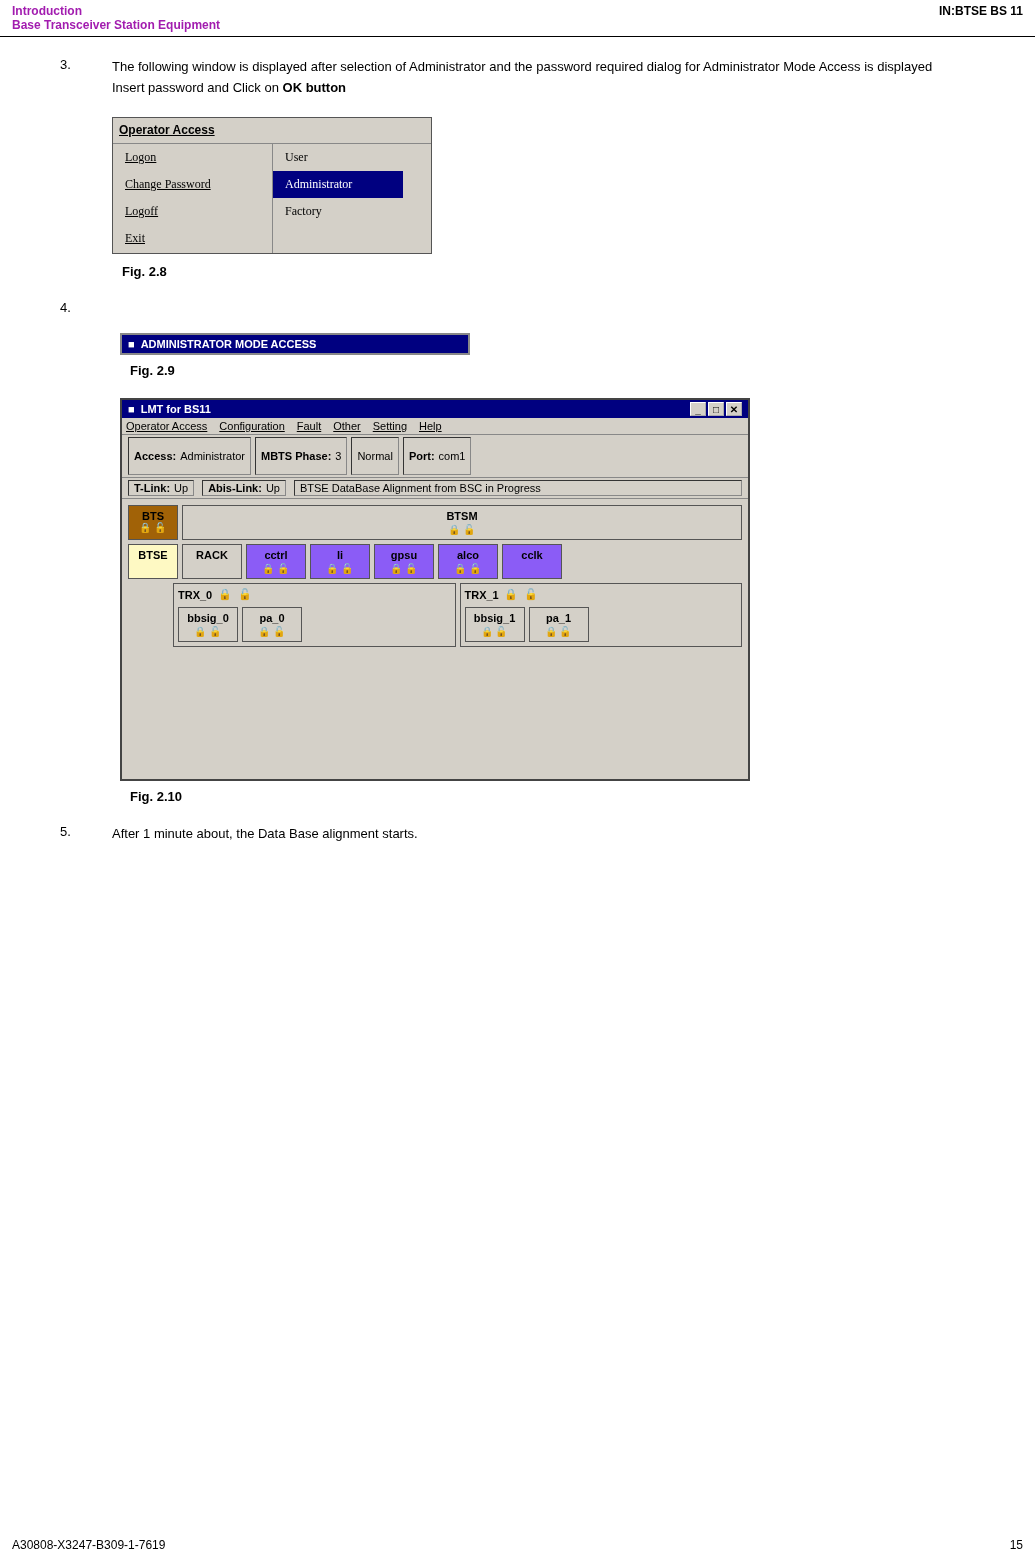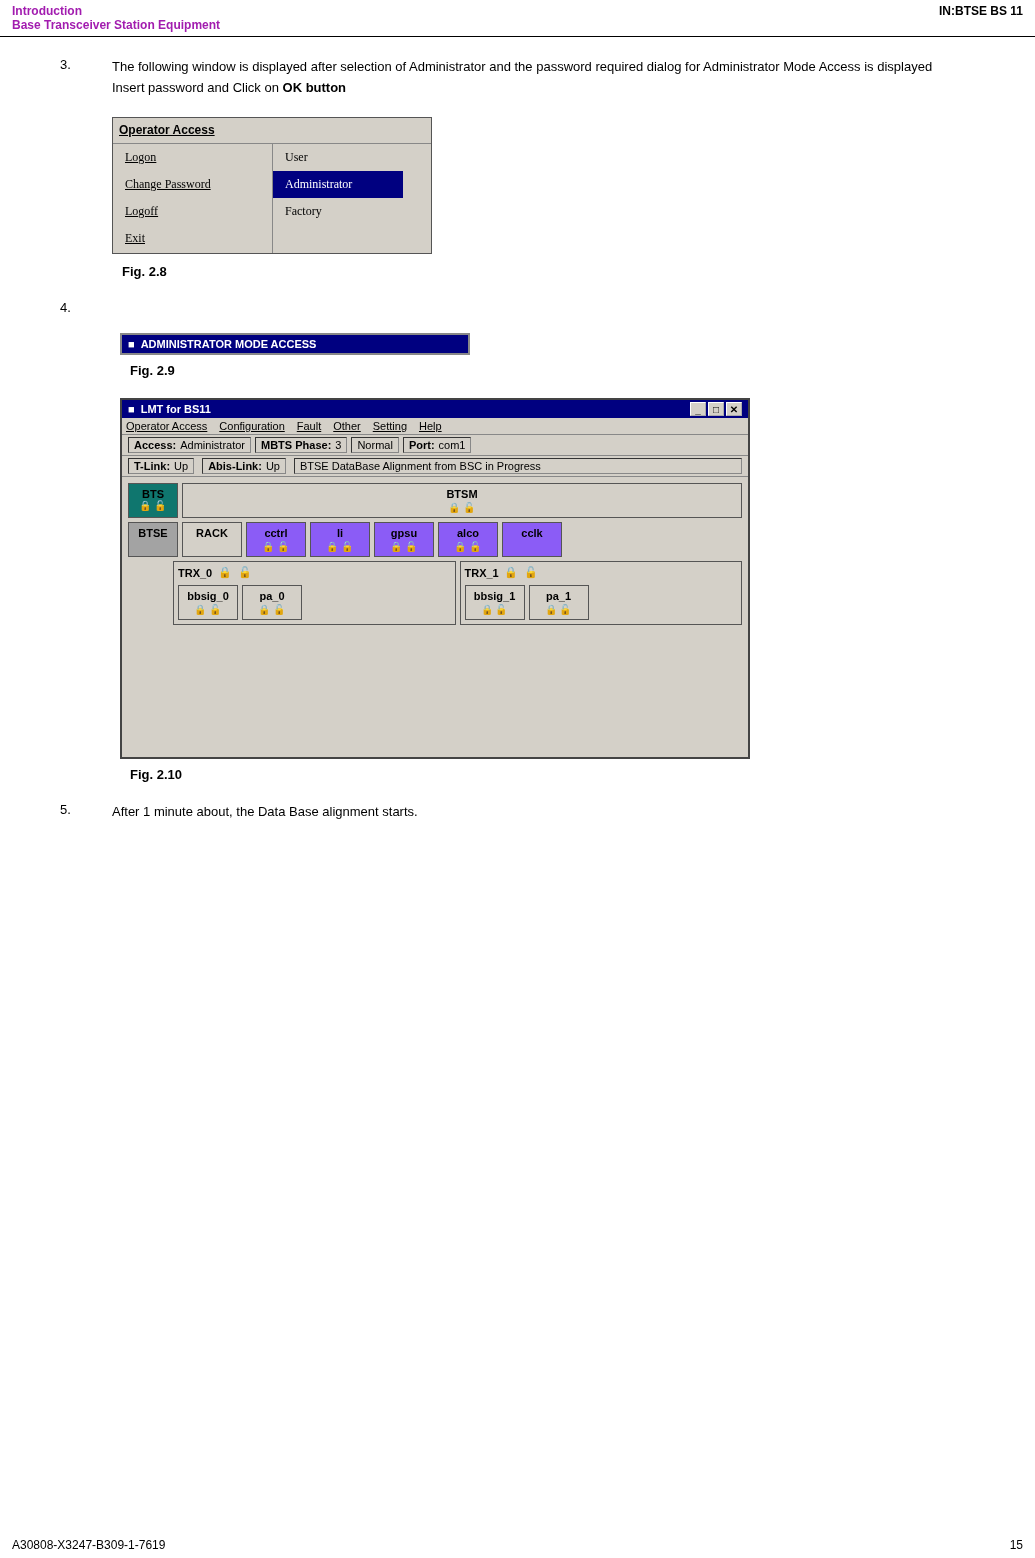--- a/index.html
+++ b/index.html
@@ -242,21 +242,21 @@
       align-items: center;
       padding: 2px 6px;
       gap: 0;
       border-bottom: 1px solid #888;
       font-size: 11px;
     }
     .fig210-status-cell {
       display: flex;
       align-items: center;
       border: 1px inset #888;
-      padding: 1px 5px;
+      padding: 12px 5px;
       margin-right: 4px;
       background: #d4d0c8;
       font-size: 11px;
       white-space: nowrap;
     }
     .fig210-status-label {
       font-weight: bold;
       margin-right: 4px;
       font-size: 11px;
     }
@@ -295,21 +295,21 @@
     }
 
     
     .equip-grid {
       display: flex;
       flex-direction: column;
       gap: 4px;
     }
     .btse-label-box {
       border: 1px solid #555;
-      background: #a3a3a3;
+      background: #fef9c3;
       padding: 4px 6px;
       font-size: 11px;
       display: flex;
       flex-direction: column;
       align-items: center;
       min-width: 50px;
     }
     .btse-rack-box {
       border: 1px solid #555;
       background: #d4d0c8;
@@ -372,21 +372,21 @@
       font-size: 11px;
       display: flex;
       flex-direction: column;
       align-items: center;
       min-width: 60px;
     }
 
     
     .bts-box {
       border: 1px solid #555;
-      background: #0f766e;
+      background: #a16207;
       padding: 4px 6px;
       font-size: 11px;
       display: flex;
       flex-direction: column;
       align-items: center;
       min-width: 50px;
     }
   </style>
 </head>
 <body>

